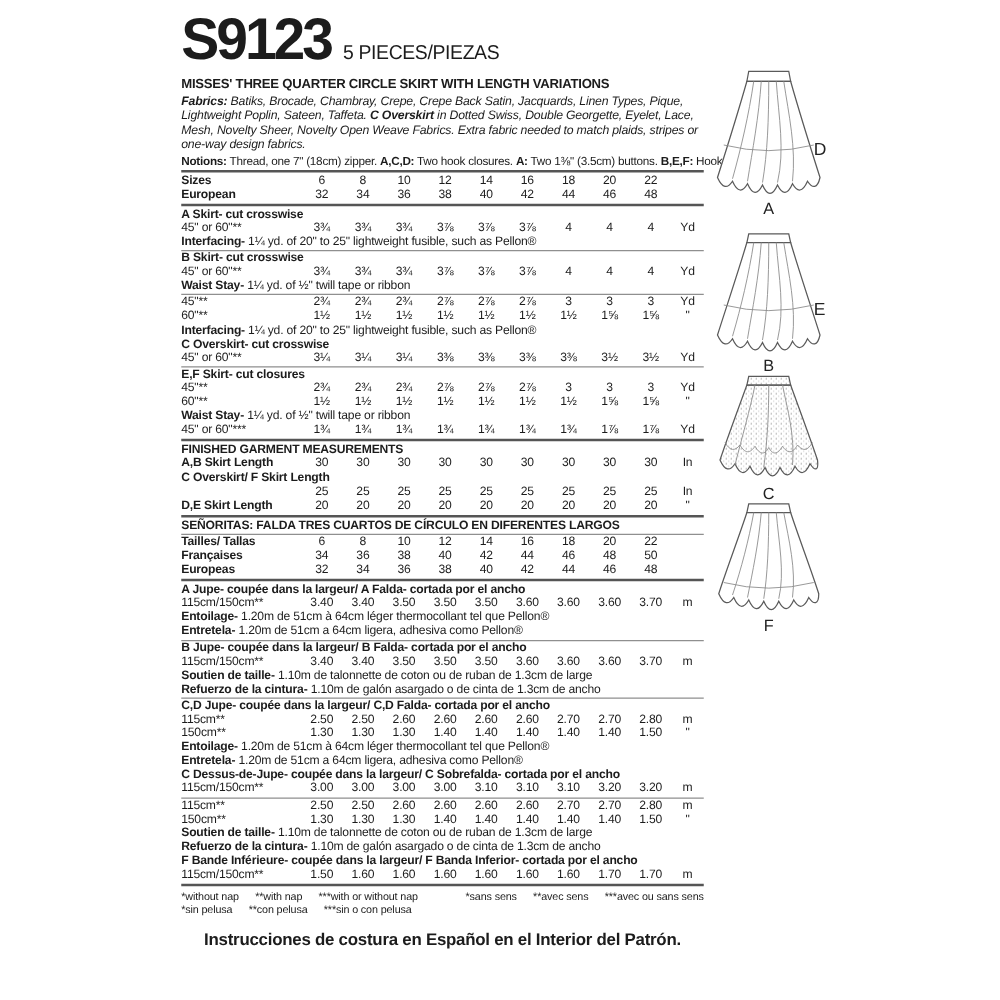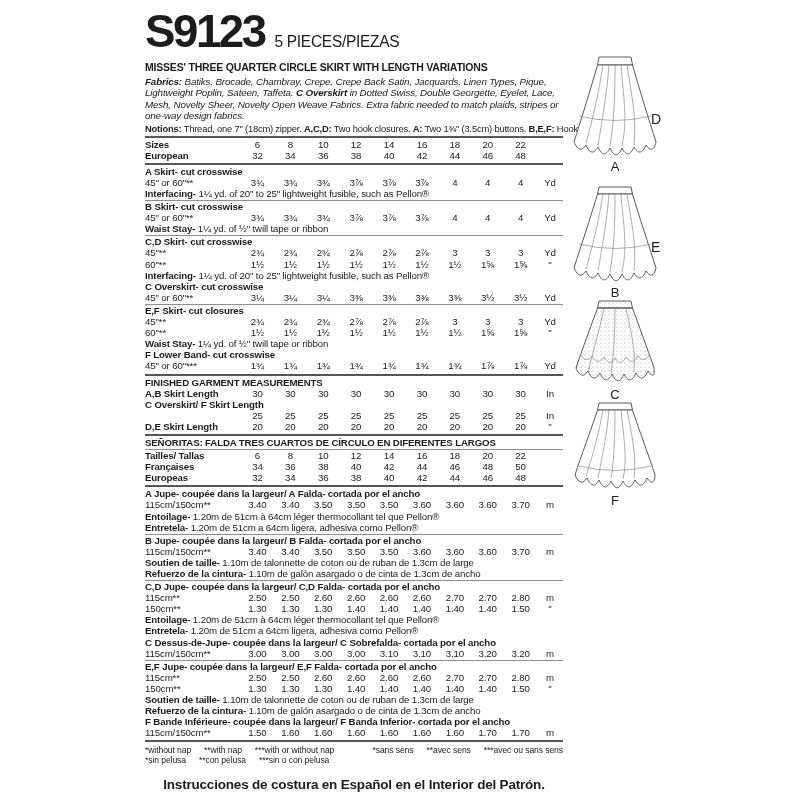--- a/index.html
+++ b/index.html
@@ -95,21 +95,20 @@
         <span class="val">3⅞</span>
         <span class="val">3⅞</span>
         <span class="val">3⅞</span>
         <span class="val">4</span>
         <span class="val">4</span>
         <span class="val">4</span>
         <span class="unit">Yd</span>
       </div>
       <div class="trow"><span class="b">Waist Stay-</span><span> 1¼ yd. of ½" twill tape or ribbon</span></div>
       <div class="rule thin"></div>
-      <div class="trow"><span class="b">C,D Skirt- cut crosswise</span></div>
       <div class="trow grid">
         <span class="lbl">45"**</span>
         <span class="val">2¾</span>
         <span class="val">2¾</span>
         <span class="val">2¾</span>
         <span class="val">2⅞</span>
         <span class="val">2⅞</span>
         <span class="val">2⅞</span>
         <span class="val">3</span>
         <span class="val">3</span>
@@ -166,21 +165,20 @@
         <span class="val">1½</span>
         <span class="val">1½</span>
         <span class="val">1½</span>
         <span class="val">1½</span>
         <span class="val">1½</span>
         <span class="val">1⅝</span>
         <span class="val">1⅝</span>
         <span class="unit">"</span>
       </div>
       <div class="trow"><span class="b">Waist Stay-</span><span> 1¼ yd. of ½" twill tape or ribbon</span></div>
-      <div class="trow"><span class="b">F Lower Band- cut crosswise</span></div>
       <div class="trow grid">
         <span class="lbl">45" or 60"***</span>
         <span class="val">1¾</span>
         <span class="val">1¾</span>
         <span class="val">1¾</span>
         <span class="val">1¾</span>
         <span class="val">1¾</span>
         <span class="val">1¾</span>
         <span class="val">1¾</span>
         <span class="val">1⅞</span>
@@ -343,21 +341,20 @@
         <span class="val">3.00</span>
         <span class="val">3.00</span>
         <span class="val">3.10</span>
         <span class="val">3.10</span>
         <span class="val">3.10</span>
         <span class="val">3.20</span>
         <span class="val">3.20</span>
         <span class="unit">m</span>
       </div>
       <div class="rule thin"></div>
-      <div class="trow"><span class="b">E,F Jupe- coupée dans la largeur/ E,F Falda- cortada por el ancho</span></div>
       <div class="trow grid">
         <span class="lbl">115cm**</span>
         <span class="val">2.50</span>
         <span class="val">2.50</span>
         <span class="val">2.60</span>
         <span class="val">2.60</span>
         <span class="val">2.60</span>
         <span class="val">2.60</span>
         <span class="val">2.70</span>
         <span class="val">2.70</span>

